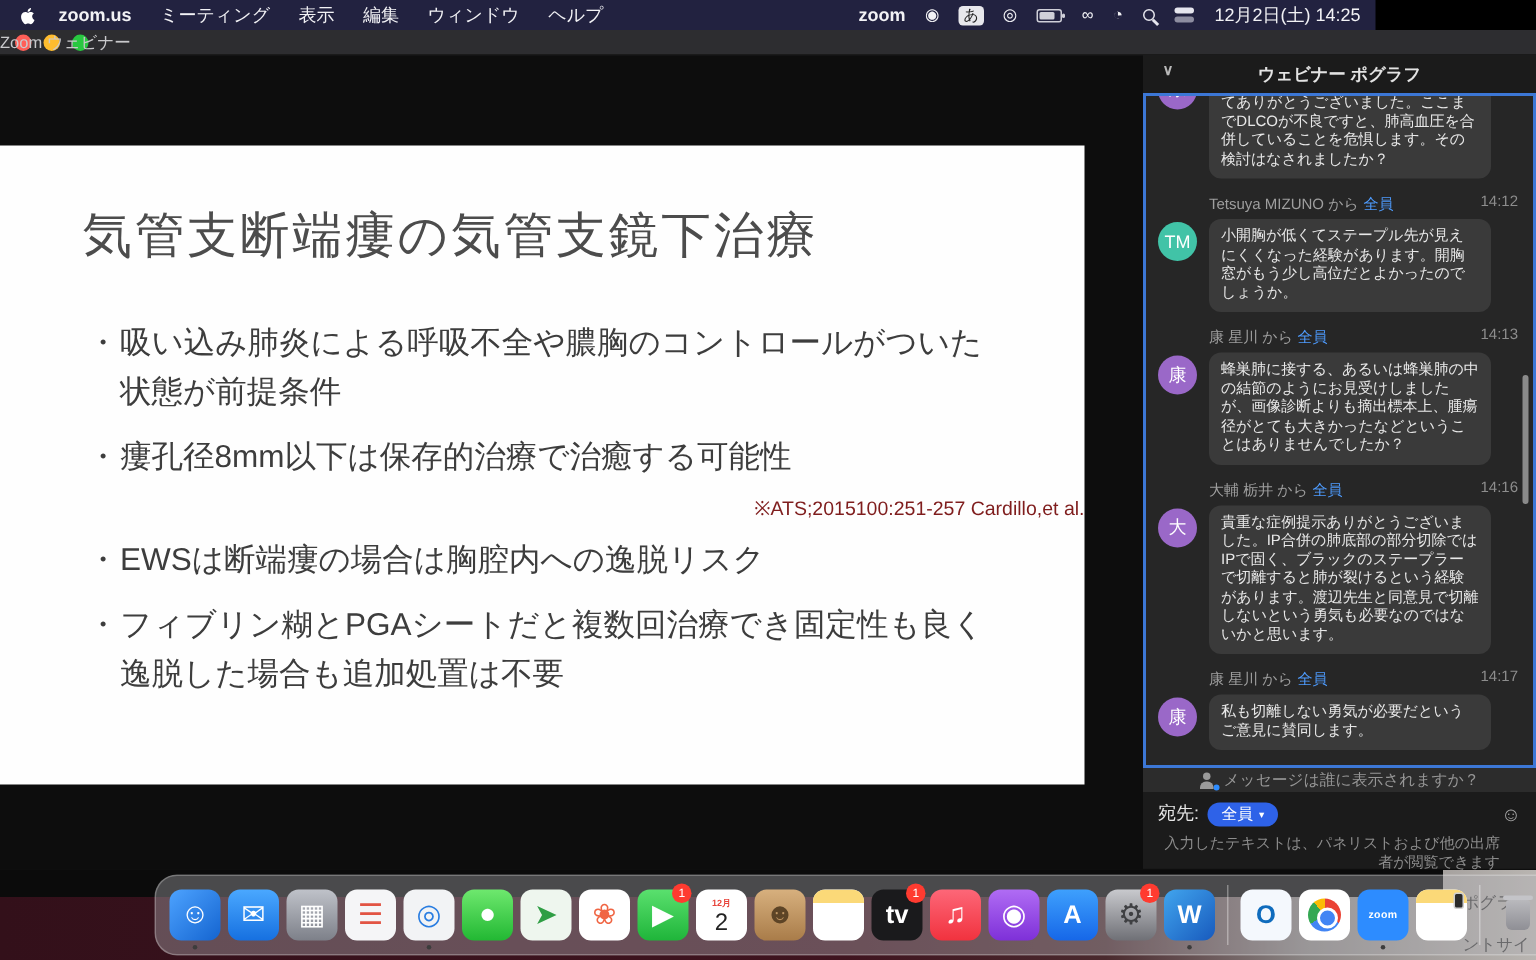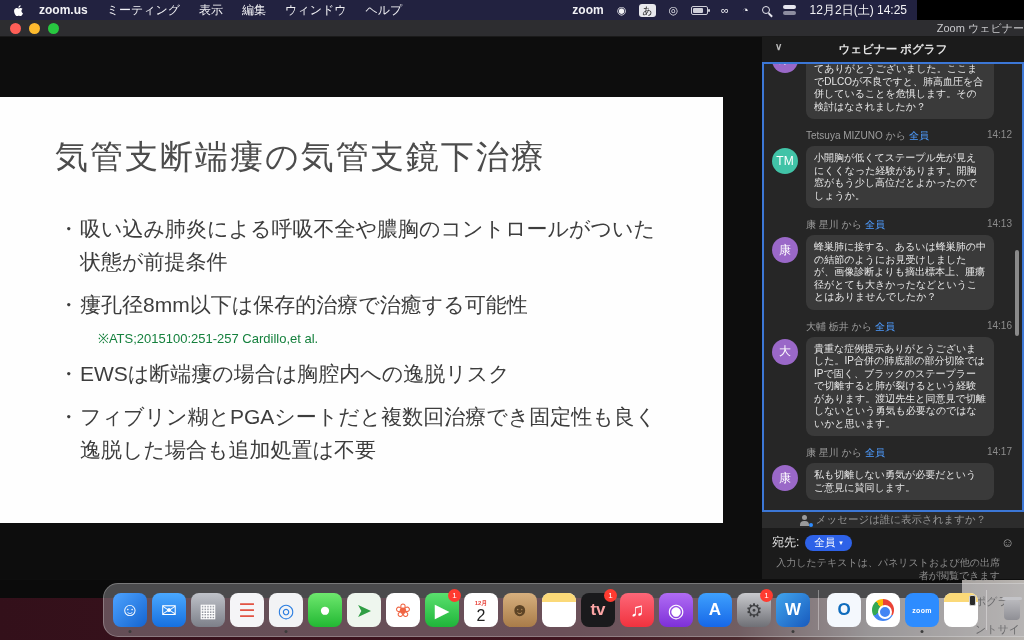--- a/index.html
+++ b/index.html
@@ -30,34 +30,34 @@
   .datetime { font-size:12px; white-space:nowrap; }
 
   
   .window { position:absolute; top:20px; left:0; width:1024px; height:560px;
             background:#0e0e0e; z-index:10; }
   .titlebar { height:17px; background:#2d2d30; border-bottom:1px solid #1a1a1a;
               display:flex; align-items:center; position:relative; }
   .traffic { display:flex; gap:8px; margin-left:10px; }
   .tl { width:11px; height:11px; border-radius:50%; }
   .tl.red{background:#ff5f57;} .tl.yellow{background:#febc2e;} .tl.green{background:#28c840;}
-  .win-title { position:absolute; left:0; right:0; text-align:right; color:#c9c9cc;
+  .win-title { position:absolute; left:0; right:0; text-align:left; color:#c9c9cc;
                font-size:11px; pointer-events:none; }
   .win-content { display:flex; height:542px; }
 
   
   .stage { flex:1 1 auto; position:relative; background:#0d0d0d; overflow:hidden; }
   .slide { position:absolute; left:0; top:60px; width:723px; height:426px;
            background:#fefefe; color:#3f3f3f; }
   .slide-title { font-size:33px; color:#4c4c4c; letter-spacing:2px; margin:38px 0 0 55px; }
   .slide-body { margin:32px 0 0 58px; }
   .bullet { font-size:21px; line-height:33px; color:#3d3d3d; display:flex; margin-top:10px; }
   .bullet .mark { width:22px; flex:0 0 22px; }
   .bullet .lines { flex:1; }
-  .citation { font-size:13px; color:#15803d; margin:8px 0 2px 40px; }
+  .citation { font-size:13px; color:#7f1d1d; margin:8px 0 2px 40px;text-align:right; }
 
   
   .chat { width:262px; flex:0 0 262px; background:#1e1e1e; display:flex; flex-direction:column; }
   .chat-header { height:25px; display:flex; align-items:center; justify-content:center;
                  position:relative; background:#1b1b1b; color:#e3e3e3; font-size:11.5px; font-weight:bold; }
   .chat-collapse { position:absolute; left:13px; top:4px; color:#b9b9b9; font-size:10px; }
   .chat-messages { height:450px; border:2px solid var(--focus_ring); background:#262626;
                    display:flex; flex-direction:column; justify-content:flex-end; gap:10px;
                    overflow:hidden; padding:6px 10px 10px 8px; position:relative; }
   .msg-head { display:flex; align-items:flex-start; margin-left:34px; font-size:10px; color:#9e9e9e; }
@@ -342,21 +342,21 @@
         <div class="dock-icon glyph" style="background: linear-gradient(rgb(215, 176, 126), rgb(169, 124, 73)); color: rgb(93, 68, 38);">
           <span>☻</span>
         </div>
       </div>
       <div class="dock-item">
         <div class="dock-icon notes" style="background: rgb(255, 255, 255);">
           <div class="notes-band"></div>
         </div>
       </div>
       <div class="dock-item">
-        <div class="dock-icon text" style="background: rgb(26, 26, 28); color: #fca5a5;">
+        <div class="dock-icon text" style="background: rgb(26, 26, 28); color: #ffffff;">
           <span class="label-lg">tv</span>
         </div>
         <span class="badge">1</span>
       </div>
       <div class="dock-item">
         <div class="dock-icon glyph" style="background: linear-gradient(rgb(253, 103, 120), rgb(241, 50, 62)); color: rgb(255, 255, 255);">
           <span>♫</span>
         </div>
       </div>
       <div class="dock-item">

